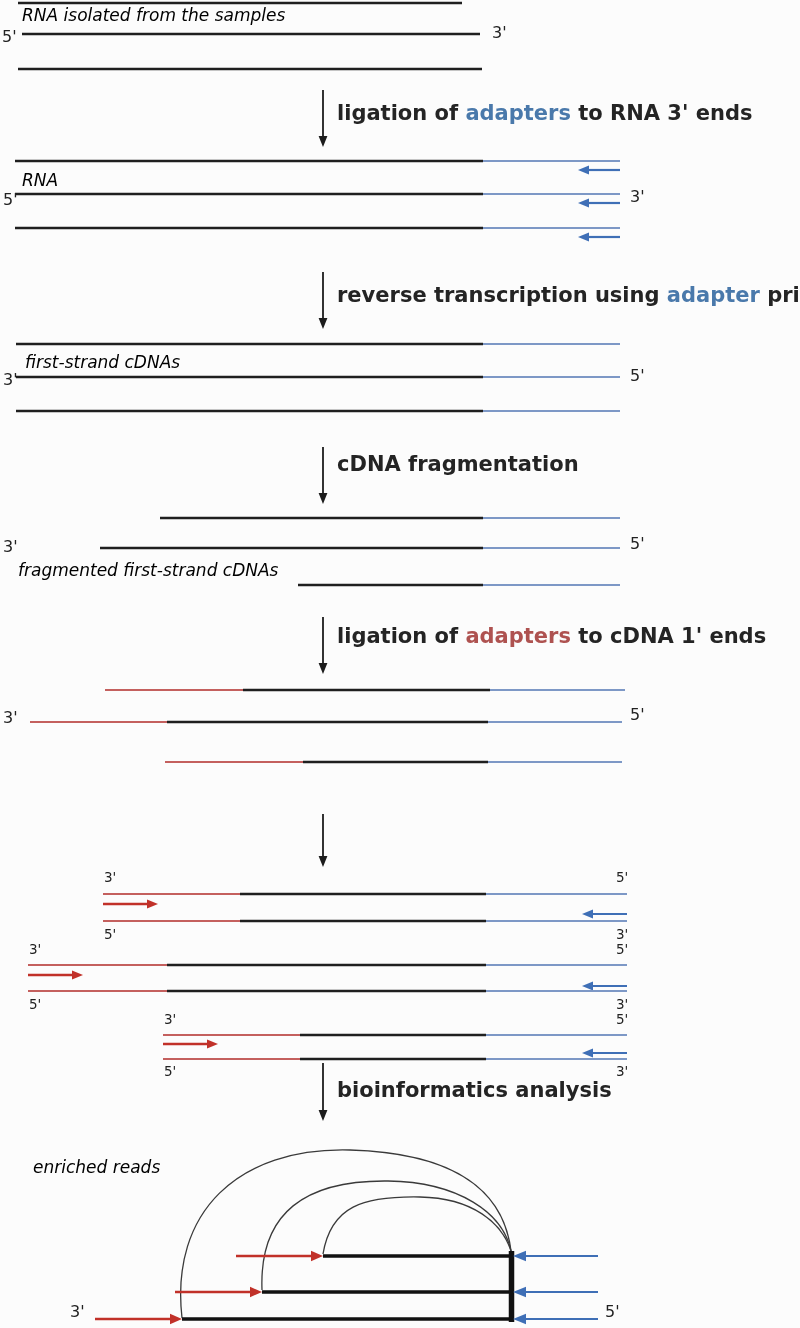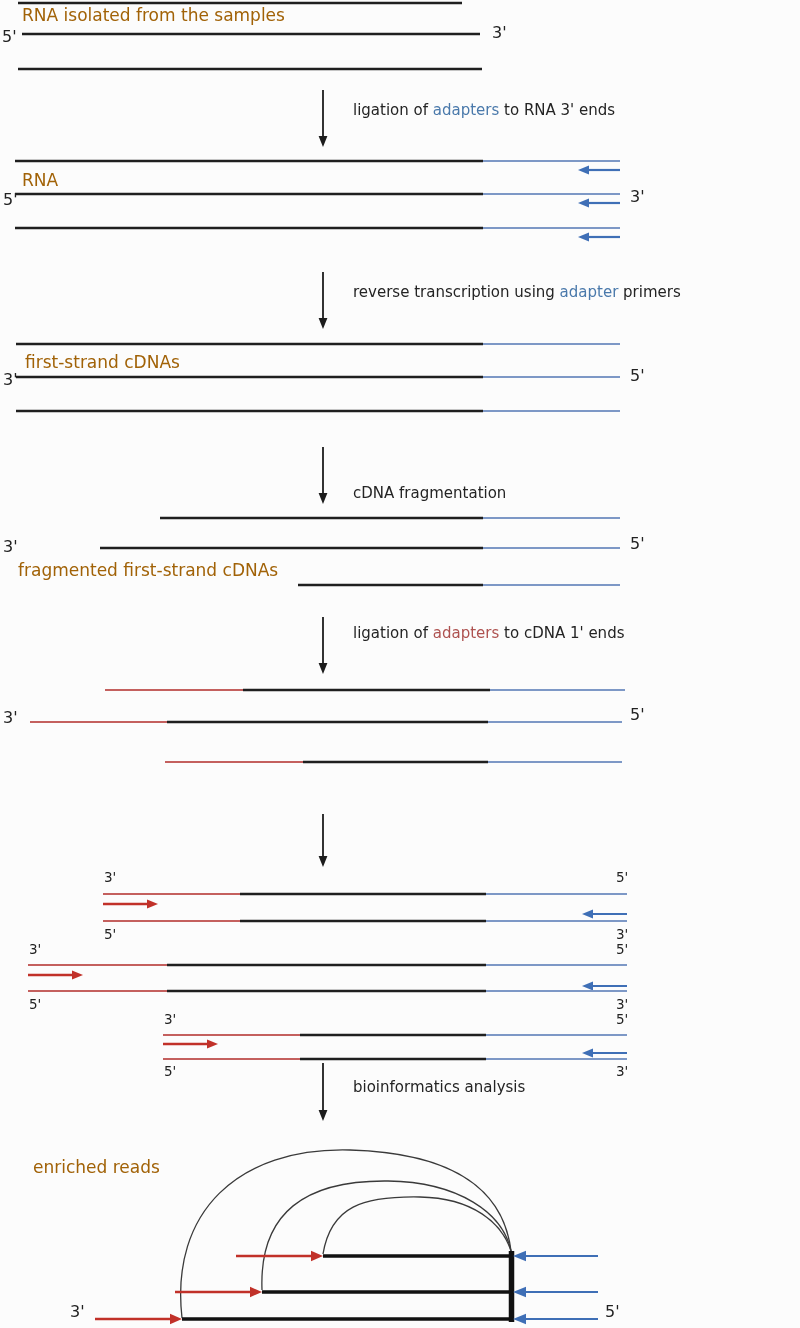--- a/index.html
+++ b/index.html
@@ -1,22 +1,22 @@
 <!DOCTYPE html>
 <html><head>
 <meta charset="utf-8">
 <style>
   html,body{margin:0;padding:0;}
   body{background:#fcfcfc;font-family:"DejaVu Sans","Liberation Sans",sans-serif;}
   #figure{position:relative;width:800px;height:1328px;background:#fcfcfc;overflow:hidden;}
   #art{position:absolute;left:0;top:0;}
-  .sec-title{position:absolute;font-size:17px;color:#a16207;white-space:nowrap;}
+  .sec-title{position:absolute;font-size:17px;color:#000000;white-space:nowrap;font-style:italic;}
   .lbl{position:absolute;font-size:16px;color:#222;white-space:nowrap;}
   .lbl-sm{position:absolute;font-size:13.5px;color:#222;white-space:nowrap;}
-  .step-label{position:absolute;left:353px;font-size:15px;color:#242424;white-space:nowrap;}
+  .step-label{position:absolute;left:337px;font-size:21px;color:#242424;white-space:nowrap;font-weight:bold;}
   .hl-blue{color:#4a79ab;}
   .hl-red{color:#ae5250;}
   .hl-red2{color:#b3423c;}
   .k{stroke:#1f1f1f;stroke-width:2.6;}
   .kt{stroke:#1f1f1f;stroke-width:2.4;}
   .b{stroke:#7d98c6;stroke-width:2.1;}
   .ba{stroke:#3f6fb6;stroke-width:2.2;}
   .r{stroke:#c4605e;stroke-width:2.2;}
   .ra{stroke:#c13129;stroke-width:2.3;}
   .wf{stroke:#1c1c1c;stroke-width:1.8;}
@@ -193,21 +193,21 @@
   <div class="lbl" style="left:630px;top:187px;">3'</div>
 
   <div class="step-label" style="top:283px;">
     <span>reverse transcription using </span><span class="hl-blue">adapter</span><span> primers</span>
   </div>
 
   <div class="sec-title" style="left:25px;top:352px;">first-strand cDNAs</div>
   <div class="lbl" style="left:3px;top:370px;">3'</div>
   <div class="lbl" style="left:630px;top:366px;">5'</div>
 
-  <div class="step-label" style="top:452px;margin-top:32px;">
+  <div class="step-label" style="top:452px;">
     <span>cDNA fragmentation</span>
   </div>
 
   <div class="lbl" style="left:3px;top:537px;">3'</div>
   <div class="lbl" style="left:630px;top:534px;">5'</div>
   <div class="sec-title" style="left:18px;top:560px;">fragmented first-strand cDNAs</div>
 
   <div class="step-label" style="top:624px;">
     <span>ligation of </span><span class="hl-red">adapters</span><span> to cDNA 1' ends</span>
   </div>

